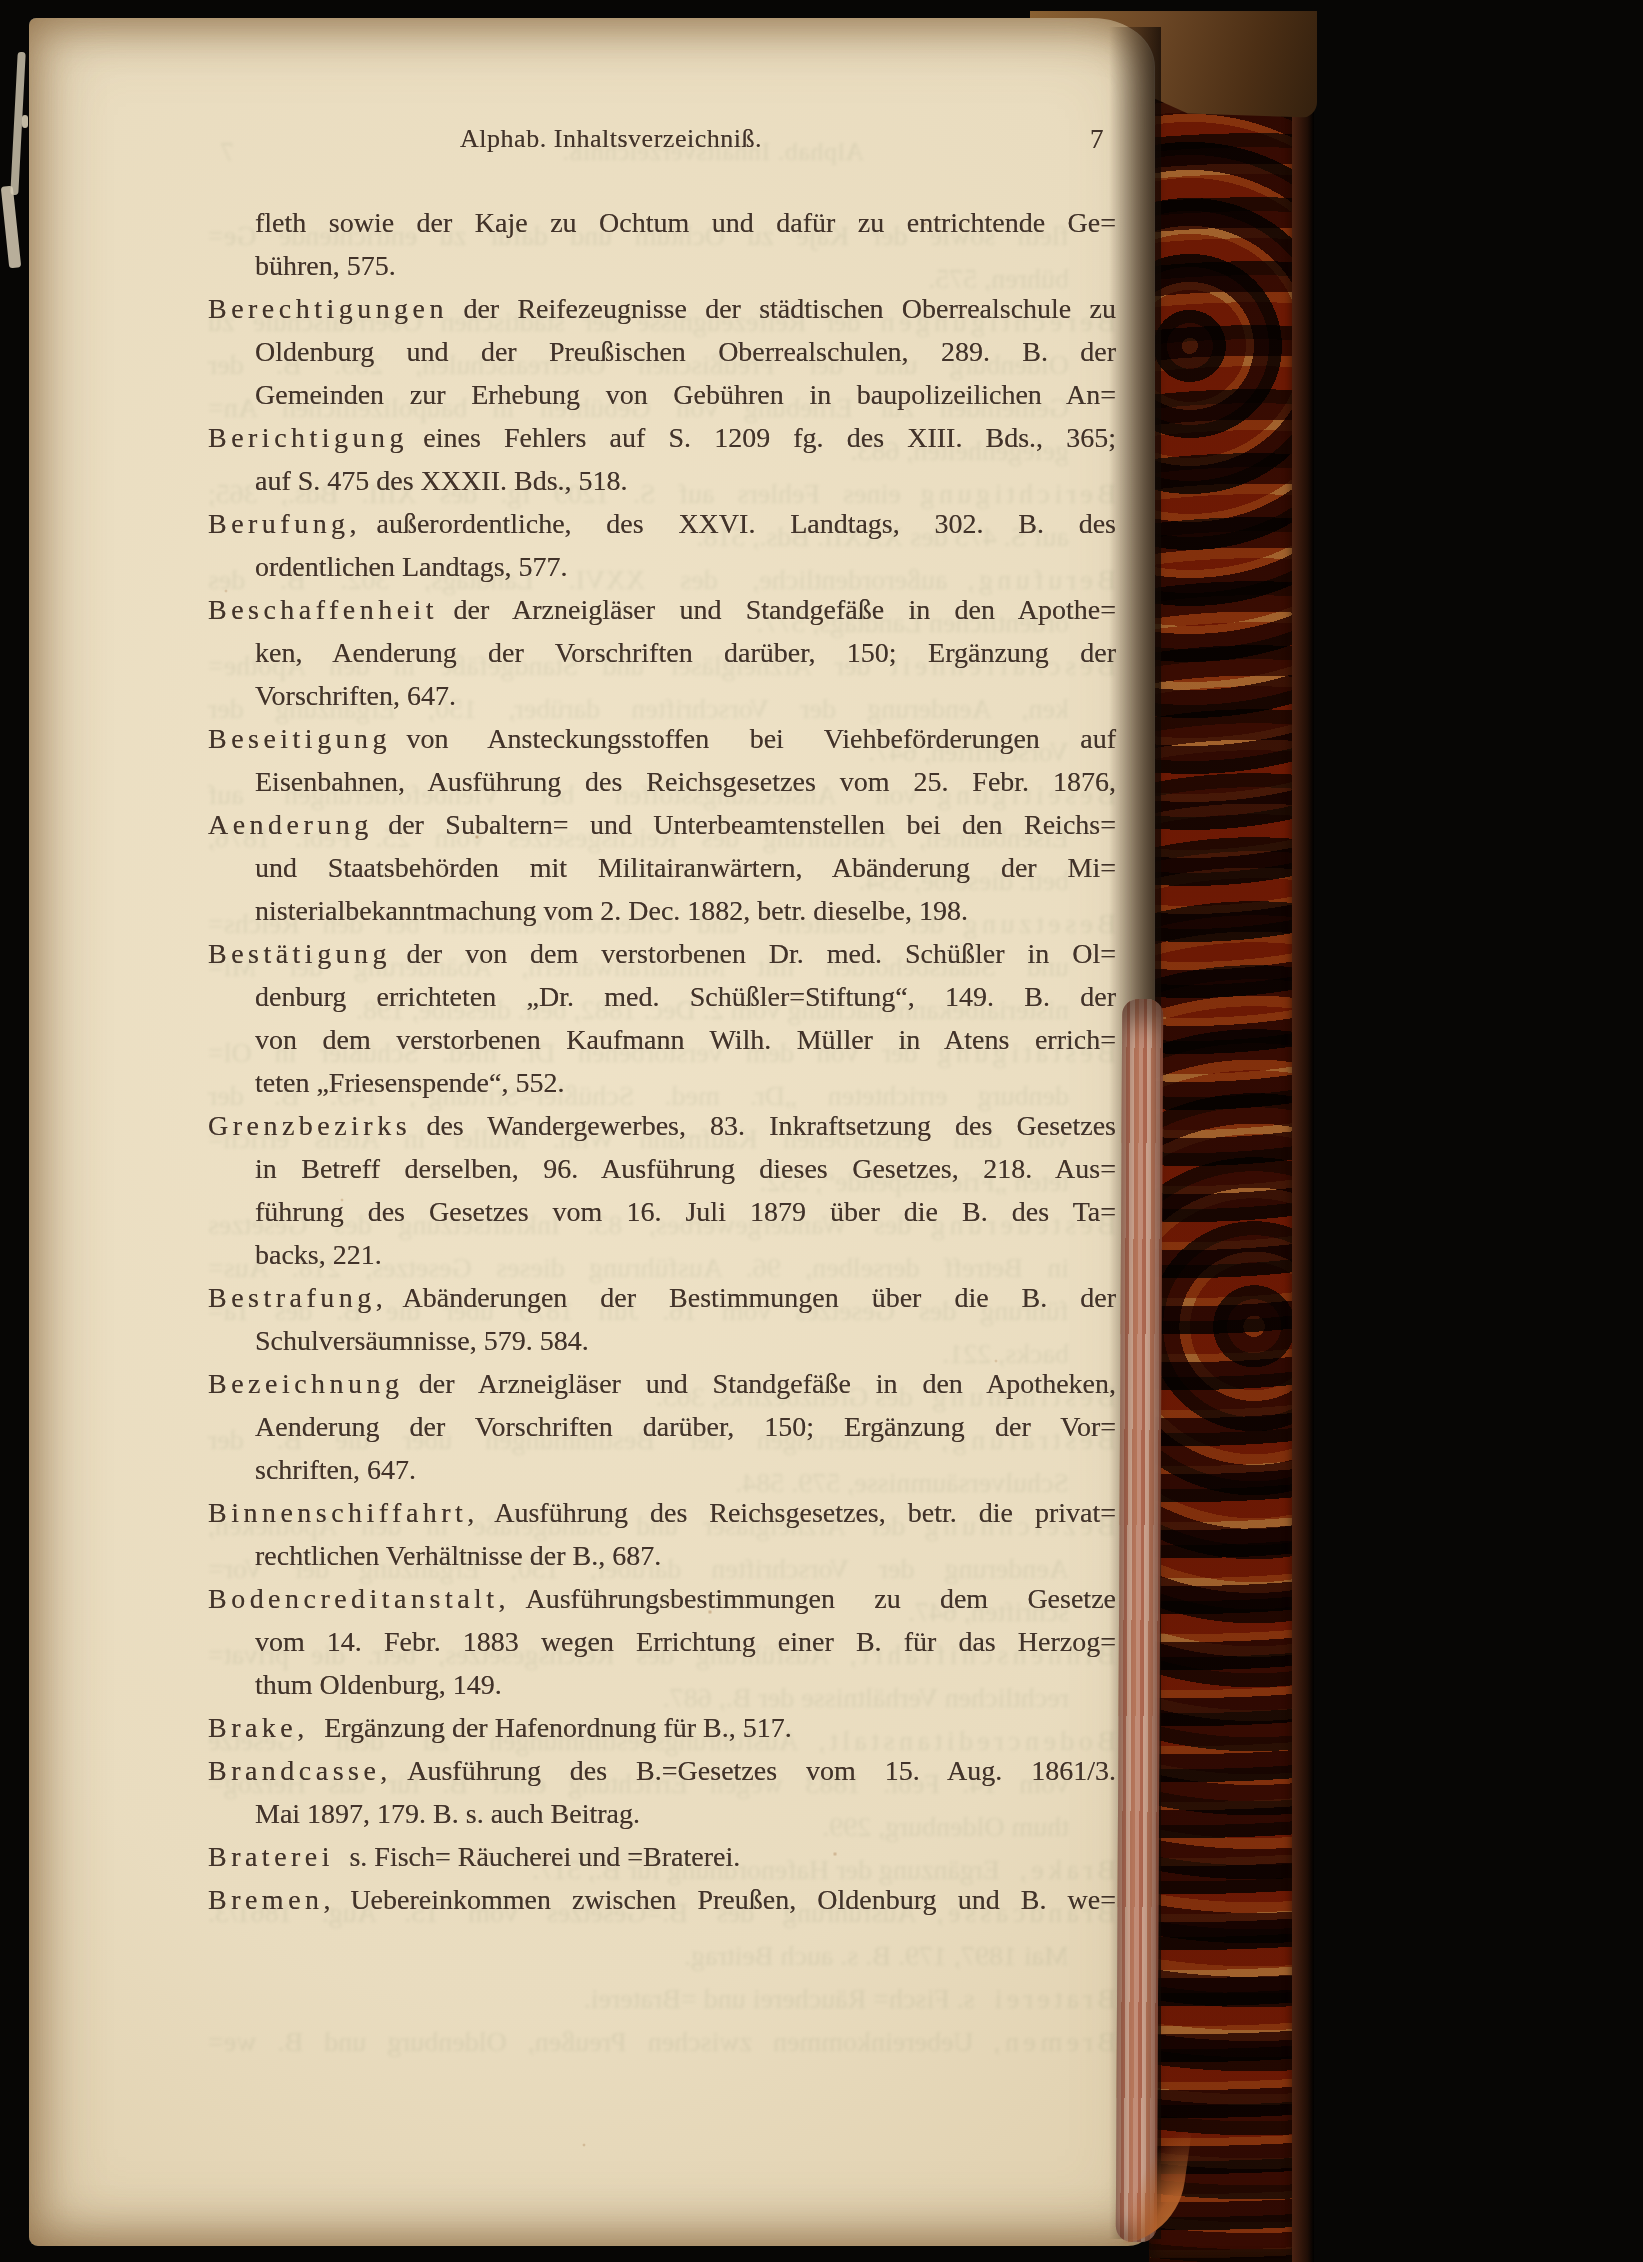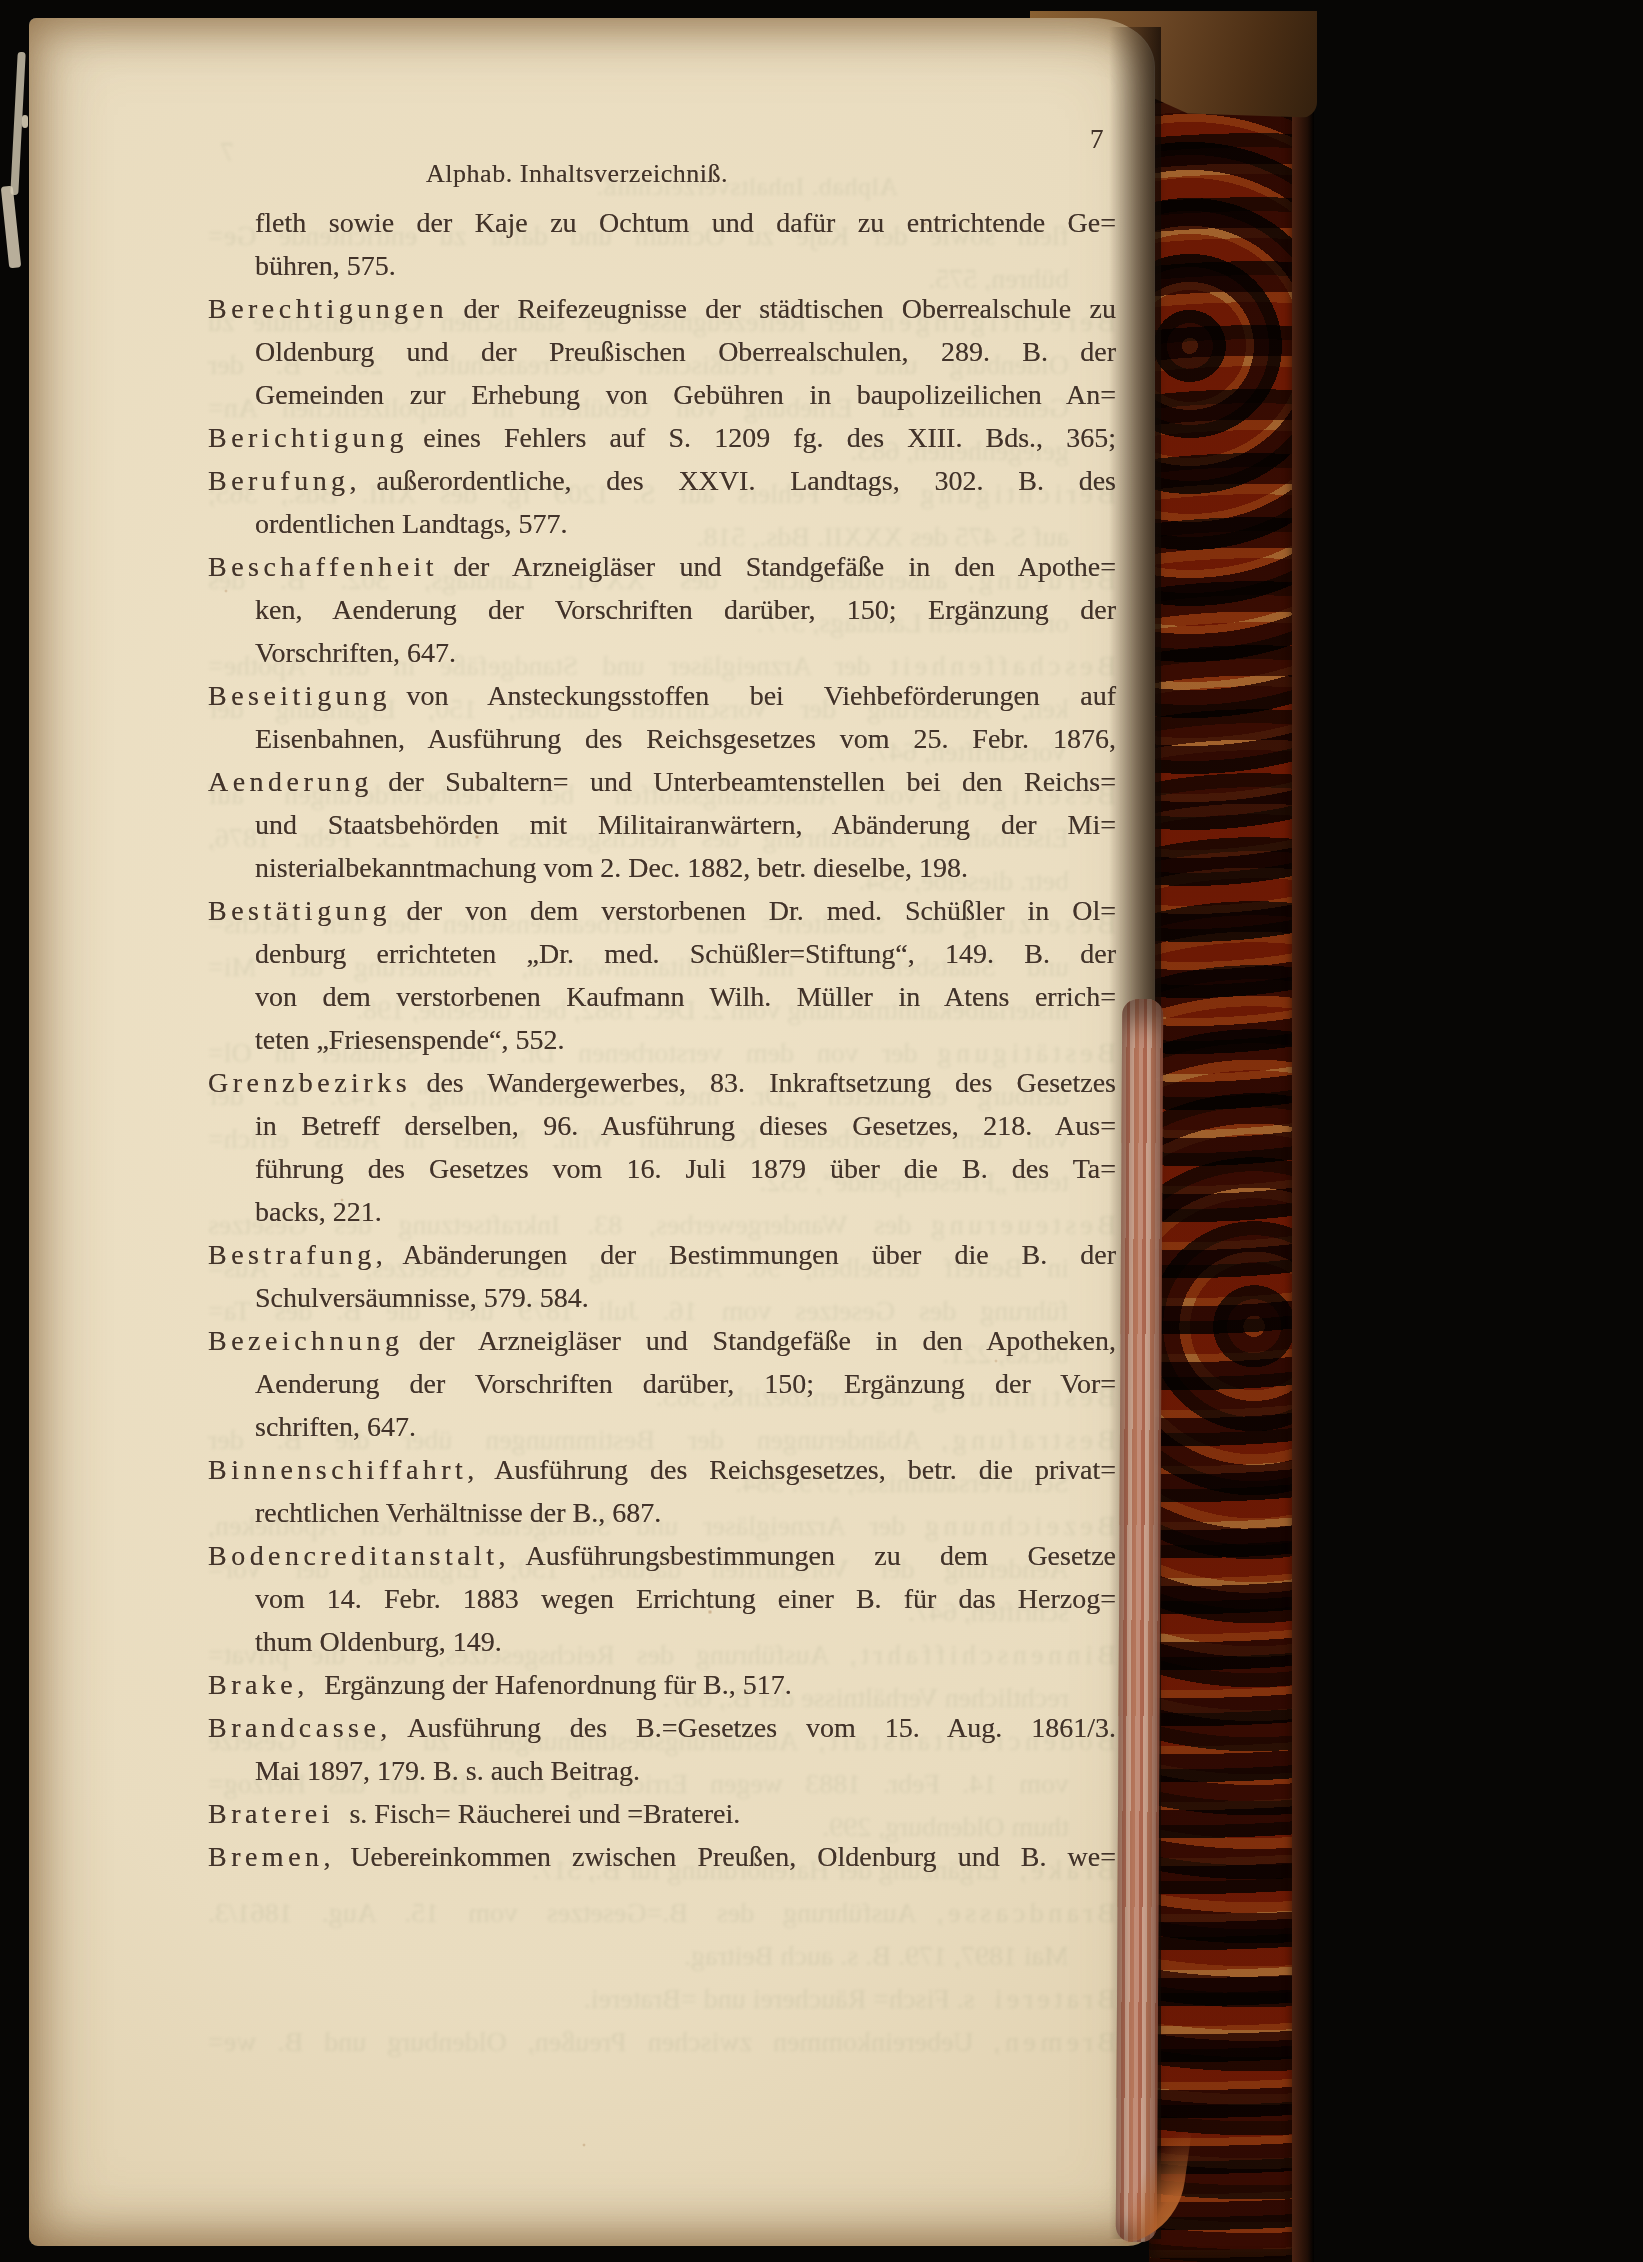--- a/index.html
+++ b/index.html
@@ -91,21 +91,21 @@
   .sliver.c{left:21.5px;top:115px;width:6.3px;height:12.5px;opacity:.9;}
 
   
   .textblock{
     position:absolute;left:179px;top:106px;width:908px;z-index:2;
     color:var(--ink,#42332a);
     font-size:28px;
     text-shadow:0 0 0.4px rgba(66,51,42,.6);
   }
   .header{position:relative;height:41px;}
-  .header-title{position:absolute;left:218px;top:0;font-size:26px;letter-spacing:.02em;margin-top:35px;}
+  .header-title{position:absolute;left:252px;top:0;font-size:26px;letter-spacing:.02em;}
   .page-num{position:absolute;right:12.5px;top:0;font-size:27px;}
   .entries{margin-top:36px;}
   .line{height:43px;line-height:43px;text-align:left;}
   .line.cont{padding-left:47px;}
   .line.just{text-align:justify;text-align-last:justify;}
   .headword{letter-spacing:.16em;margin-right:.55em;}
 
   .ghost{
     opacity:.12;color:var(--ghost-ink,#6e7c5a)!important;
     filter:blur(1.8px);
@@ -221,20 +221,21 @@
             <div class="line cont just">fleth sowie der Kaje zu Ochtum und dafür zu entrichtende Ge=</div>
             <div class="line cont">bühren, 575.</div>
           </div>
           <div class="entry">
             <div class="line first just"><span class="headword">Berechtigungen</span>der Reifezeugnisse der städtischen Oberrealschule zu</div>
             <div class="line cont just">Oldenburg und der Preußischen Oberrealschulen, 289. B. der</div>
             <div class="line cont just">Gemeinden zur Erhebung von Gebühren in baupolizeilichen An=</div>
           </div>
           <div class="entry">
             <div class="line first just"><span class="headword">Berichtigung</span>eines Fehlers auf S. 1209 fg. des XIII. Bds., 365;</div>
+            <div class="line cont">auf S. 475 des XXXII. Bds., 518.</div>
           </div>
           <div class="entry">
             <div class="line first just"><span class="headword">Berufung,</span>außerordentliche, des XXVI. Landtags, 302. B. des</div>
             <div class="line cont">ordentlichen Landtags, 577.</div>
           </div>
           <div class="entry">
             <div class="line first just"><span class="headword">Beschaffenheit</span>der Arzneigläser und Standgefäße in den Apothe=</div>
             <div class="line cont just">ken, Aenderung der Vorschriften darüber, 150; Ergänzung der</div>
             <div class="line cont">Vorschriften, 647.</div>
           </div>

